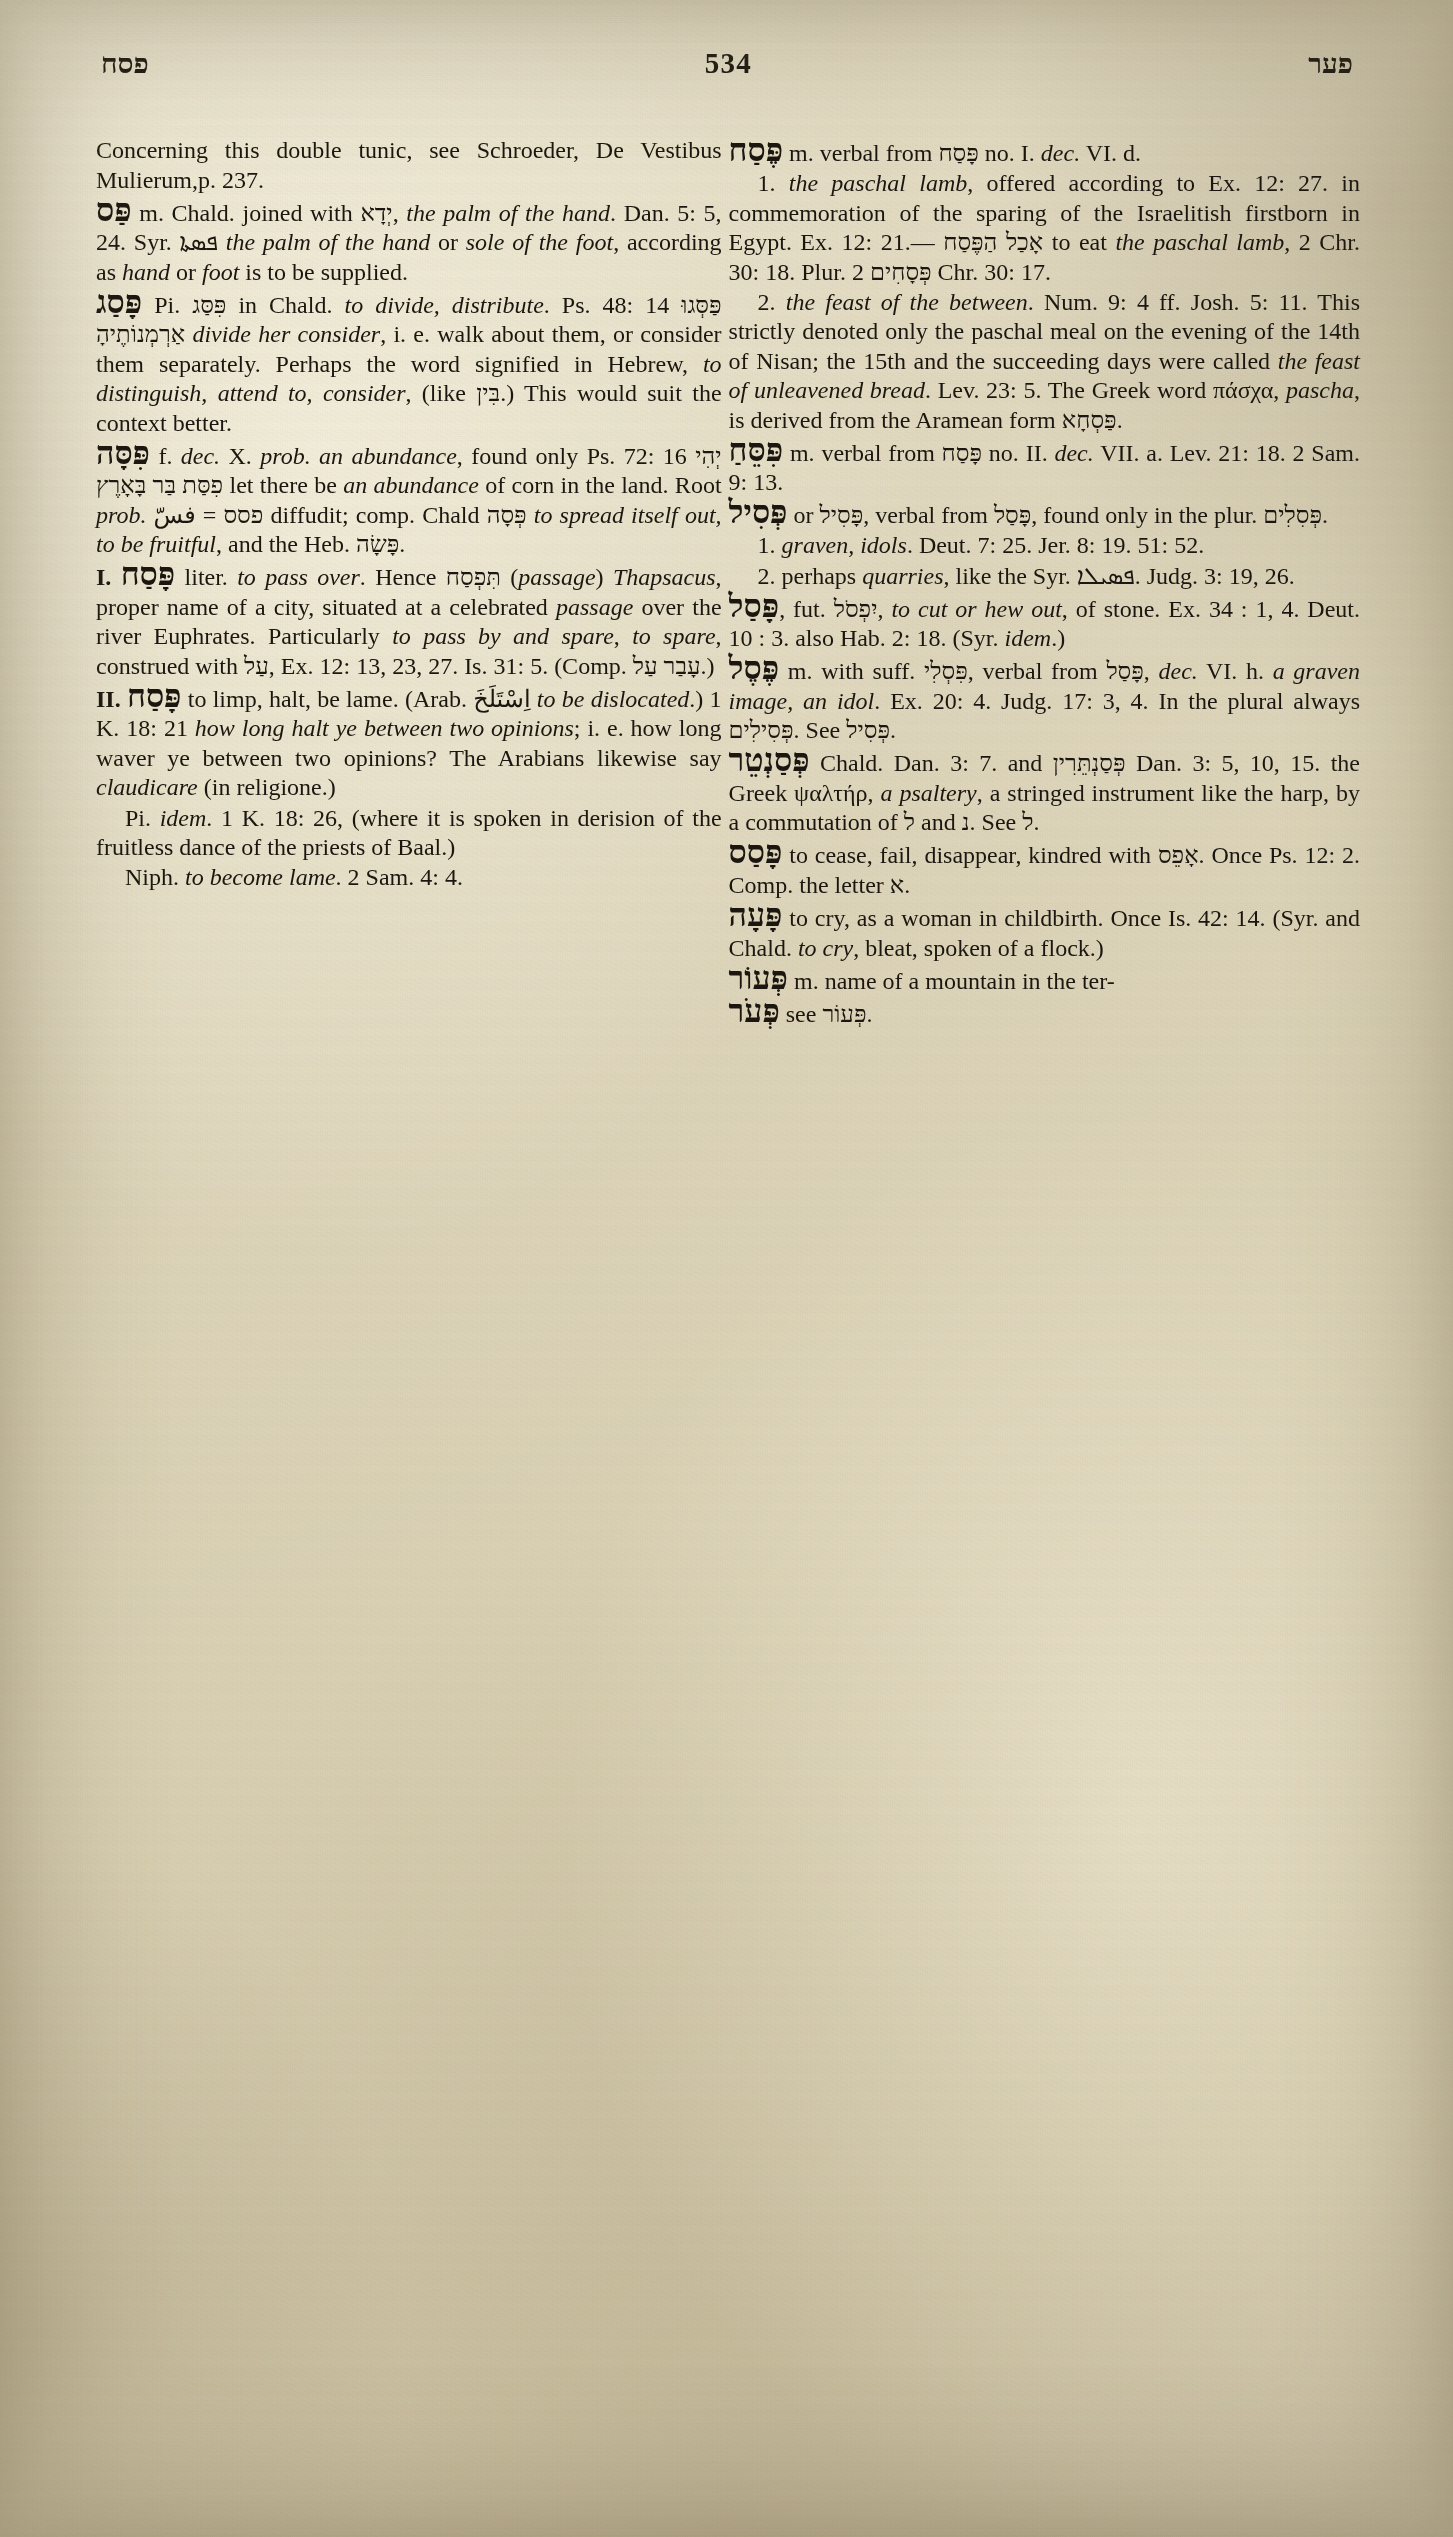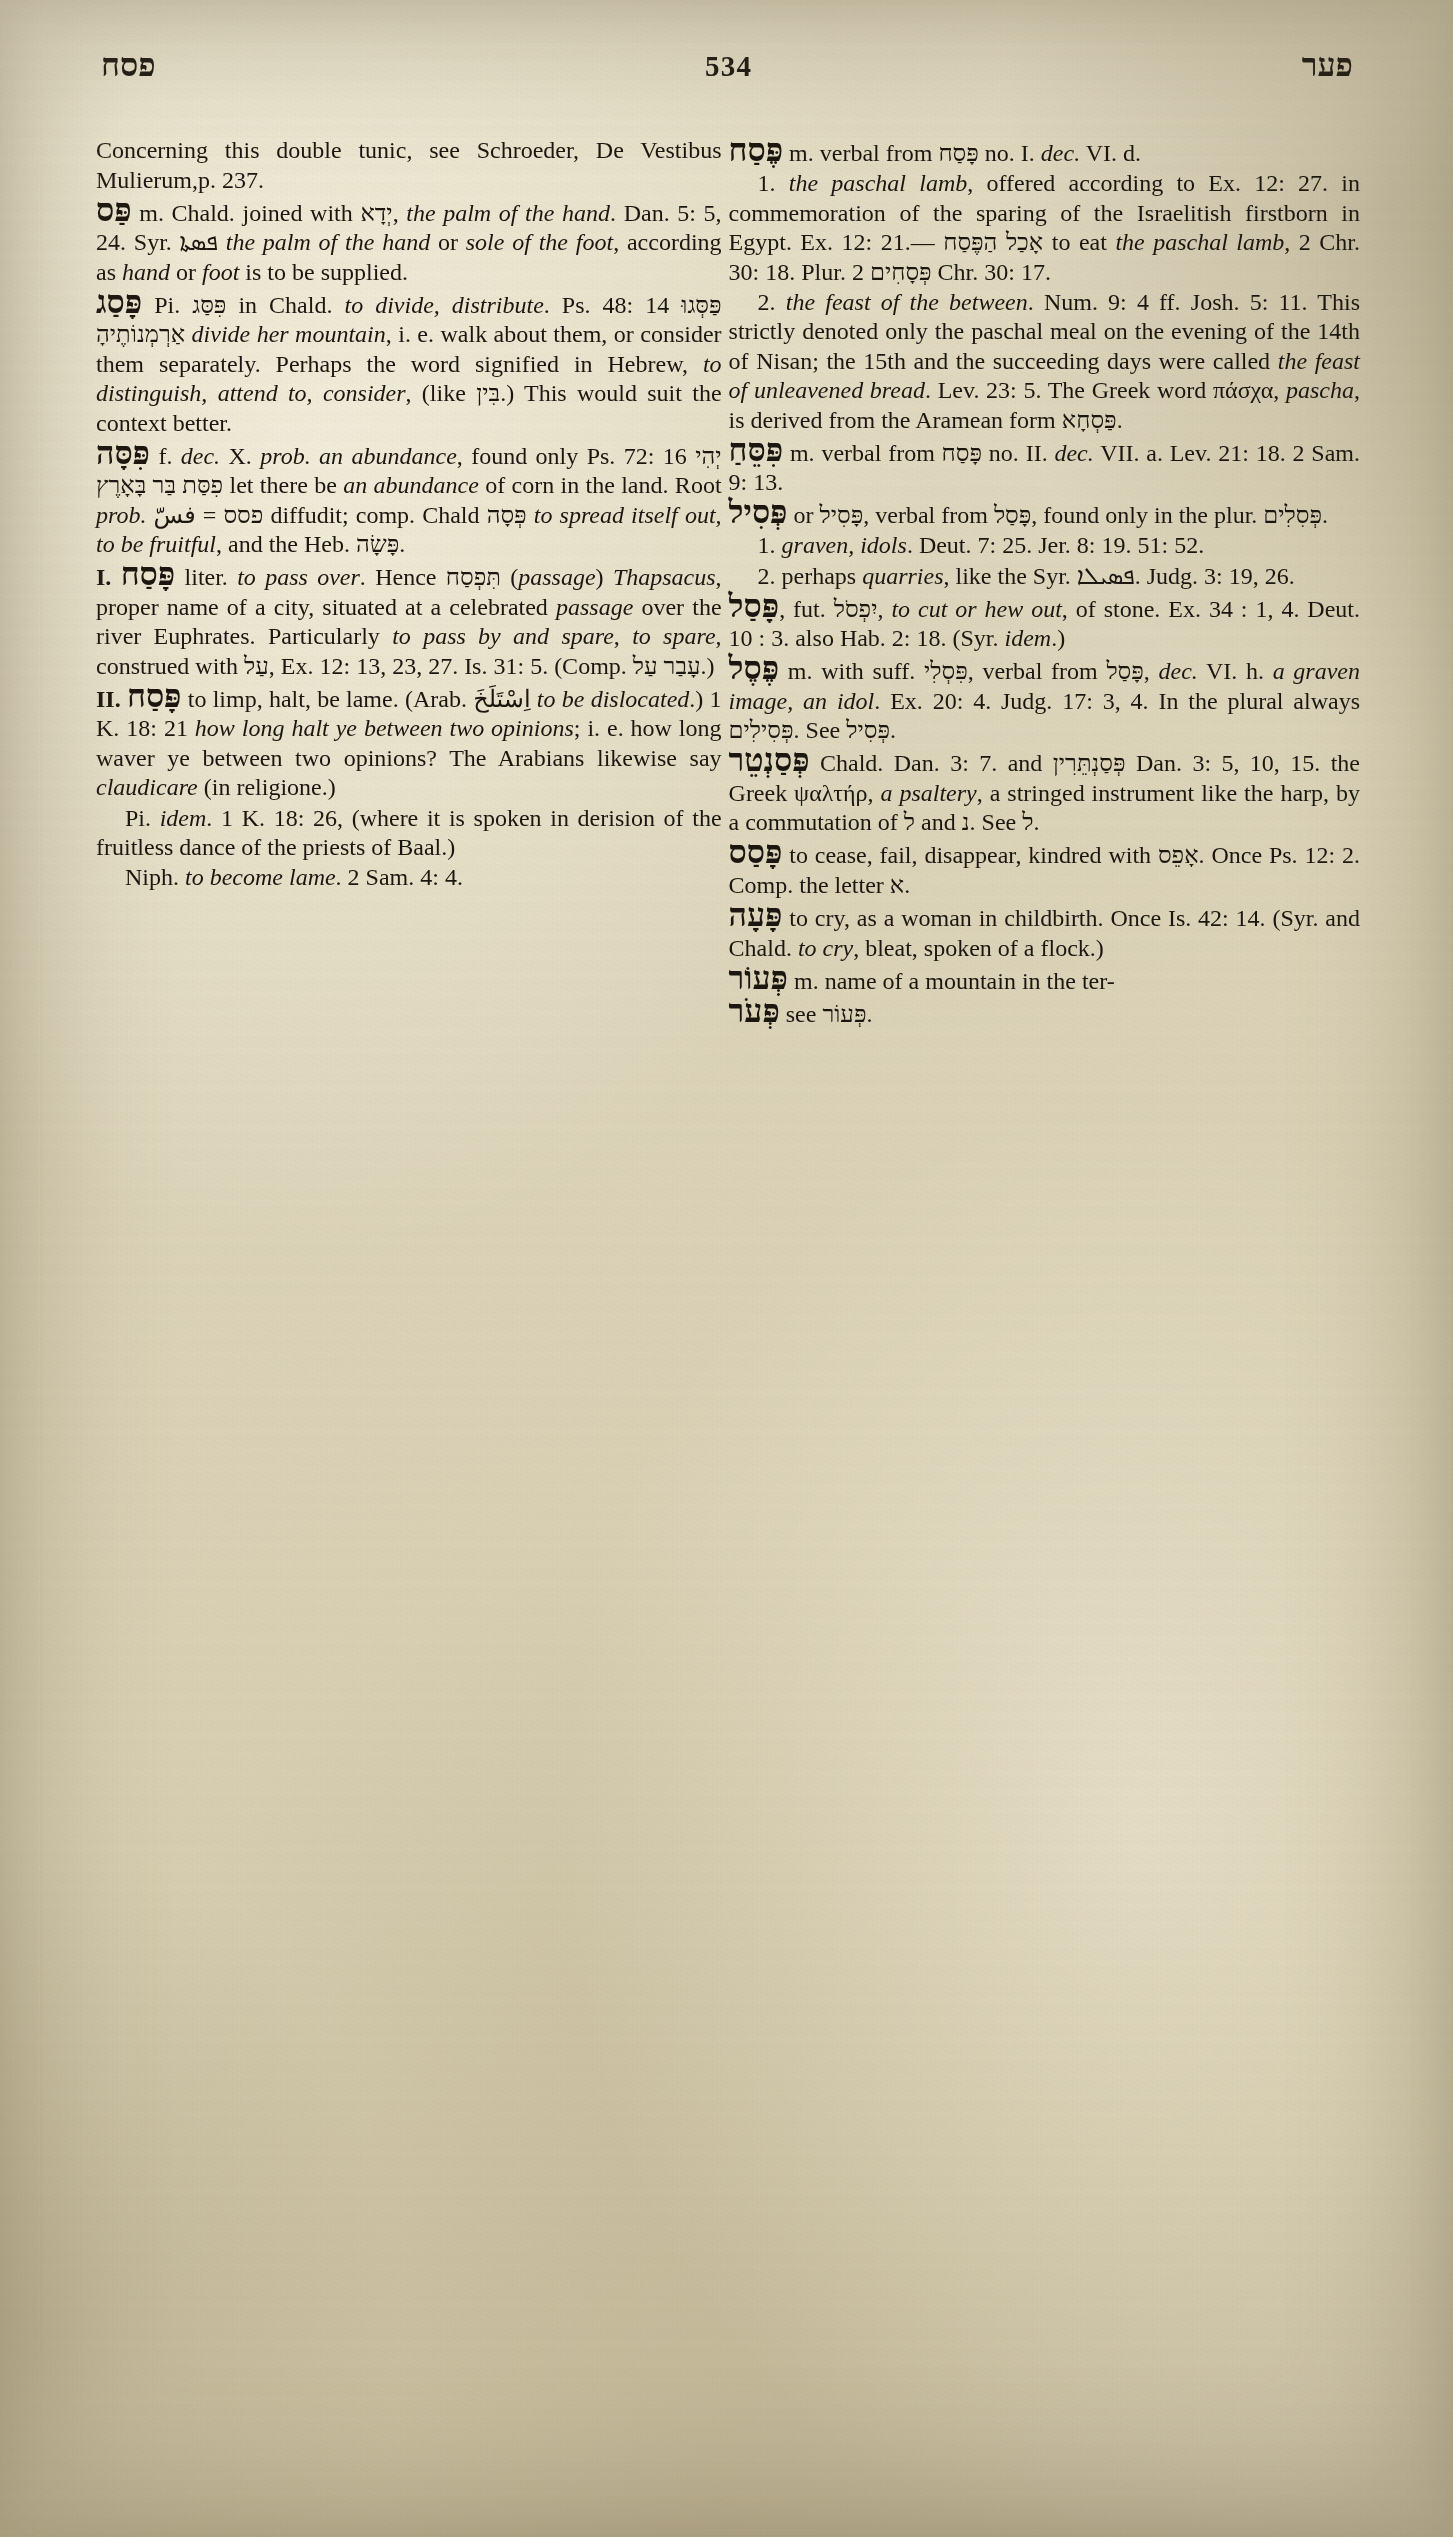--- a/index.html
+++ b/index.html
@@ -39,21 +39,21 @@
     position:absolute; inset:0;
     padding:0; box-sizing:border-box;
   }
 
   
   .runhead {
     position:absolute; top:47px; left:101px; right:101px;
     display:flex; align-items:baseline; justify-content:space-between;
     font-size:27px; letter-spacing:0.3px;
   }
-  .runhead .heb { font-size:32px; font-weight:700; }
+  .runhead .heb { font-size:28px; font-weight:700; }
   .runhead .pageno { font-size:29px; font-weight:700; letter-spacing:1.3px; }
 
   
   .cols {
     position:absolute; top:136px; left:96px; right:94px; bottom:76px;
     display:flex; gap:7px;
   }
   .col { width:634px; position:relative; }
   .col.right { width:640px; }
 
@@ -85,21 +85,21 @@
   </div>
 
   <div class="cols">
 
     <div class="col left">
 
       <p class="e">Concerning this double tunic, see Schroeder, De Vestibus Mulierum,p. 237.</p>
 
       <p class="e"><span class="heb">פַּס</span> <span>m. Chald. joined with יְדָא, <i>the palm of the hand</i>. Dan. 5: 5, 24. Syr. ܦܣܬܐ <i>the palm of the hand</i> or <i>sole of the foot</i>, according as <i>hand</i> or <i>foot</i> is to be supplied.</span></p>
 
-      <p class="e"><span class="heb">פָּסַג</span> <span>Pi. פִּסַּג in Chald. <i>to divide, distribute</i>. Ps. 48: 14 פַּסְּגוּ אַרְמְנוֹתֶיהָ <i>divide her mountain</i>, i. e. walk about them, or consider them separately. Perhaps the word signified in Hebrew, <i>to distinguish, attend to, consider</i>, (like בִּין.) This would suit the context better.</span></p>
+      <p class="e"><span class="heb">פָּסַג</span> <span>Pi. פִּסַּג in Chald. <i>to divide, distribute</i>. Ps. 48: 14 פַּסְּגוּ אַרְמְנוֹתֶיהָ <i>divide her consider</i>, i. e. walk about them, or consider them separately. Perhaps the word signified in Hebrew, <i>to distinguish, attend to, consider</i>, (like בִּין.) This would suit the context better.</span></p>
 
 
       <p class="e"><span class="heb">פִּסָּה</span> <span>f. <i>dec.</i> X. <i>prob.</i> <i>an abundance</i>, found only Ps. 72: 16 יְהִי פִסַּת בַּר בָּאָרֶץ let there be <i>an abundance</i> of corn in the land. Root <i>prob.</i> פסס = فسّ diffudit; comp. Chald פְּסָה <i>to spread itself out, to be fruitful</i>, and the Heb. פָּשָׂה.</span></p>
 
       <p class="e"><span class="lead">I.</span> <span class="heb">פָּסַח</span>
          <span>liter. <i>to pass over</i>. Hence תִּפְסַח (<i>passage</i>) <i>Thapsacus</i>, proper name of a city, situated at a celebrated <i>passage</i> over the river Euphrates. Particularly <i>to pass by and spare</i>, <i>to spare</i>, construed with עַל, Ex. 12: 13, 23, 27. Is. 31: 5. (Comp. עָבַר עַל.)</span></p>
 
       <p class="e"><span class="lead">II.</span> <span class="heb">פָּסַח</span>
          <span>to limp, halt, be lame. (Arab. اِسْتَلَخَ <i>to be dislocated</i>.) 1 K. 18: 21 <i>how long halt ye between two opinions</i>; i. e. how long waver ye between two opinions? The Arabians likewise say <i>claudicare</i> (in religione.)</span></p>
 

